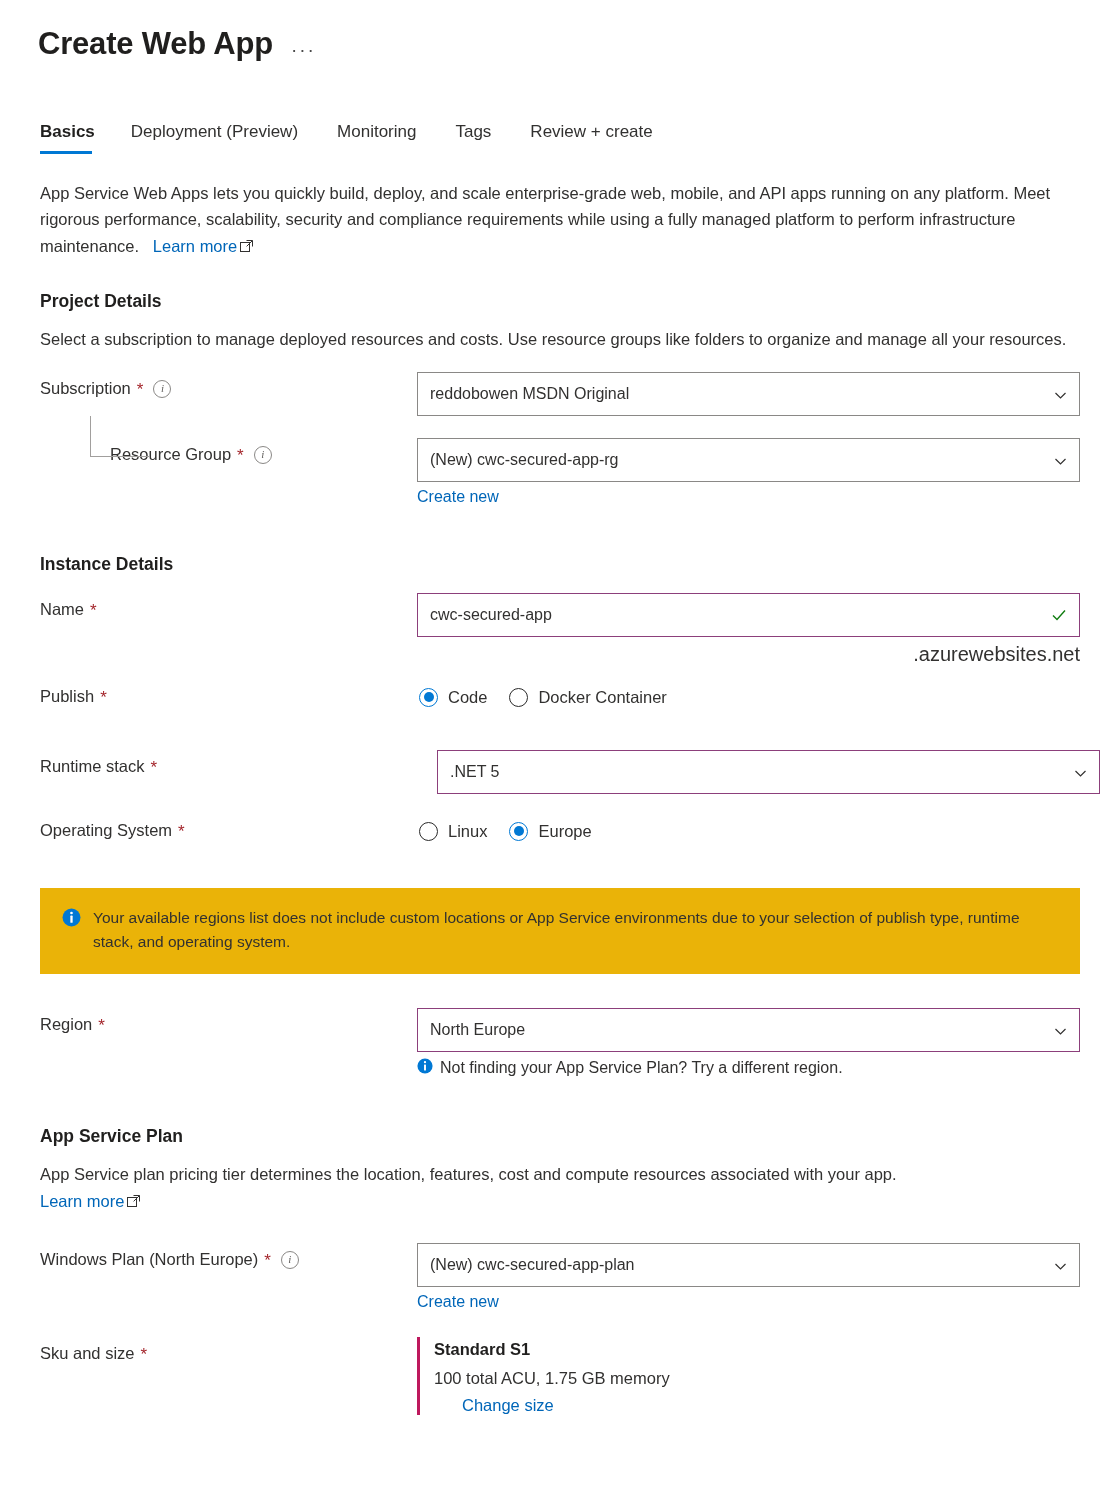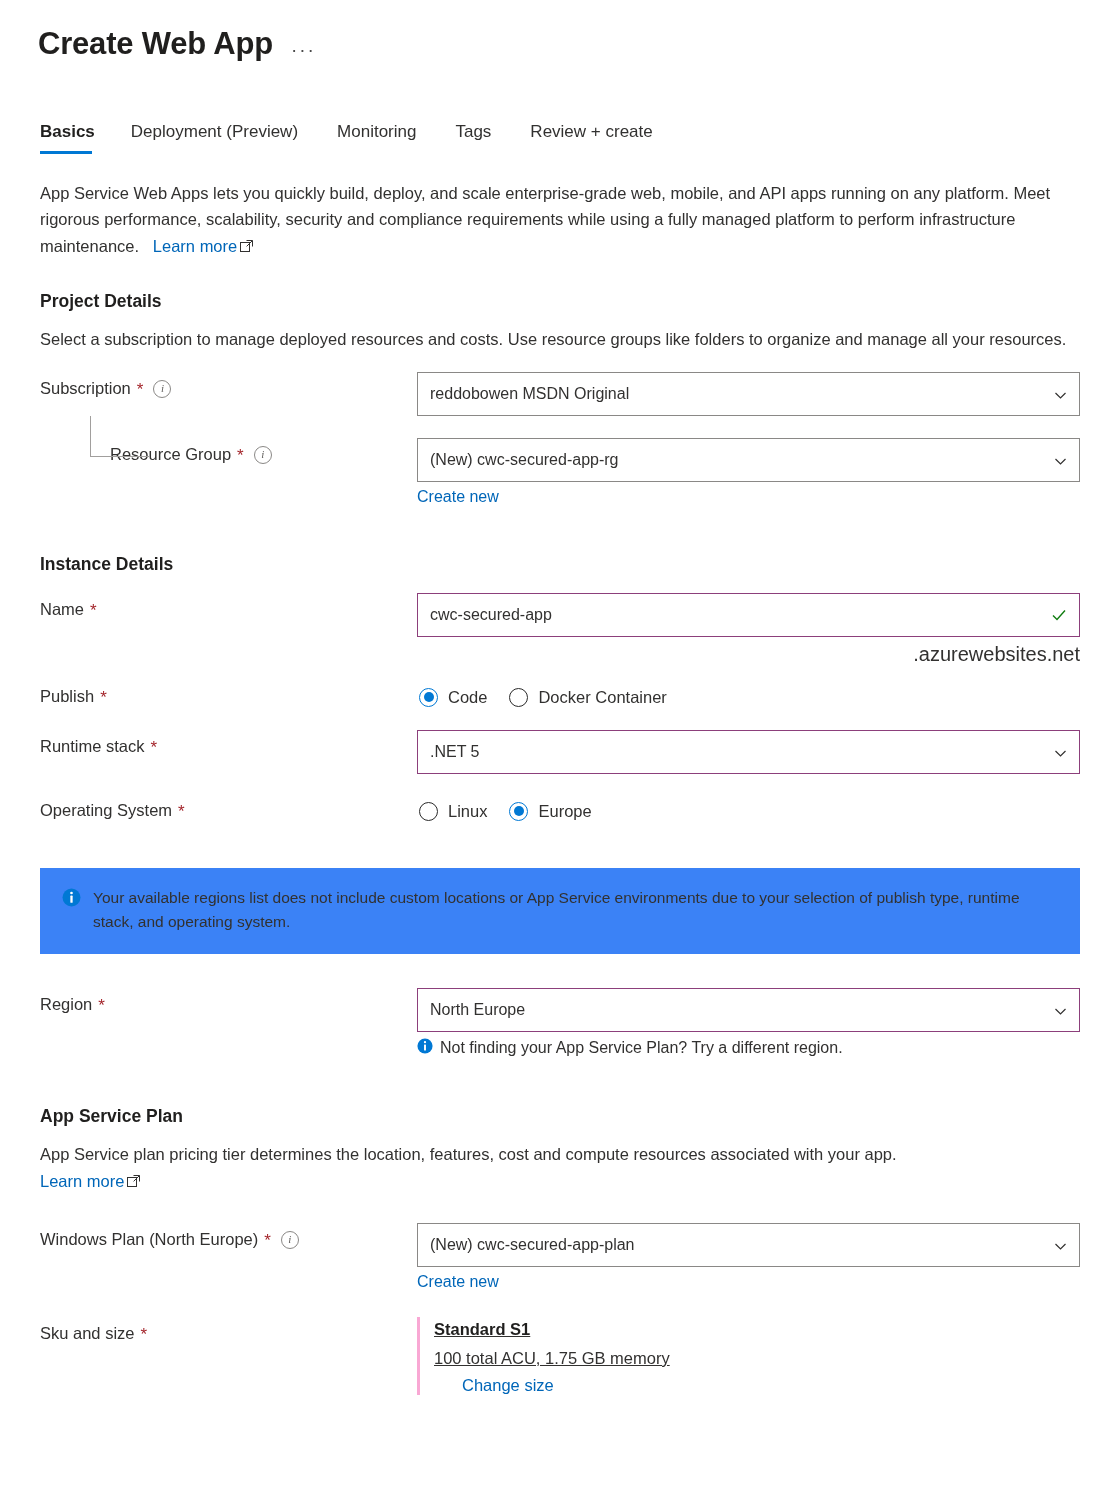--- a/index.html
+++ b/index.html
@@ -237,21 +237,21 @@
     width: 10px; height: 10px;
     margin: -5px 0 0 -5px;
     border-radius: 50%;
     background: #0078d4;
   }
 
   
   .banner {
     margin: 40px 0 0 40px;
     width: 1040px;
-    background: #3b82f6;
+    background: #eab308;
     display: flex;
     align-items: flex-start;
     gap: 12px;
     padding: 18px 20px 20px 22px;
     box-sizing: border-box;
   }
   .banner-icon { flex: none; margin-top: 2px; }
   .banner-text {
     font-size: 15.5px;
     line-height: 1.55;
@@ -263,23 +263,22 @@
     margin-top: 6px;
     display: flex;
     align-items: center;
     gap: 7px;
     font-size: 16px;
     color: #323130;
   }
 
   
   .sku {
-    border-left: 3px solid #f9a8d4;
+    border-left: 3px solid #be185d;
     padding-left: 14px;
-    text-decoration: underline;
   }
   .sku-title {
     font-size: 16.5px;
     font-weight: 700;
     color: #201f1e;
     line-height: 1.5;
   }
   .sku-desc {
     font-size: 16.5px;
     color: #323130;
@@ -401,21 +400,21 @@
             <span>Code</span>
           </label>
           <label class="radio">
             <span class="dot"></span>
             <span>Docker Container</span>
           </label>
         </div>
       </div>
     </div>
 
-    <div class="row" style="margin-top:16px;">
+    <div class="row" style="margin-top:36px;gap:20px;">
       <div class="label">
         <span class="lbl-text">Runtime stack</span>
         <span class="req">*</span>
       </div>
       <div class="field">
         <div class="select accent">
           <span class="val">.NET 5</span>
           <span class="chev"><svg width="13" height="13" viewBox="0 0 13 13">
                 <path d="M1.5 4 L6.5 9 L11.5 4" fill="none" stroke="#323130" stroke-width="1.2"></path>
               </svg></span>

